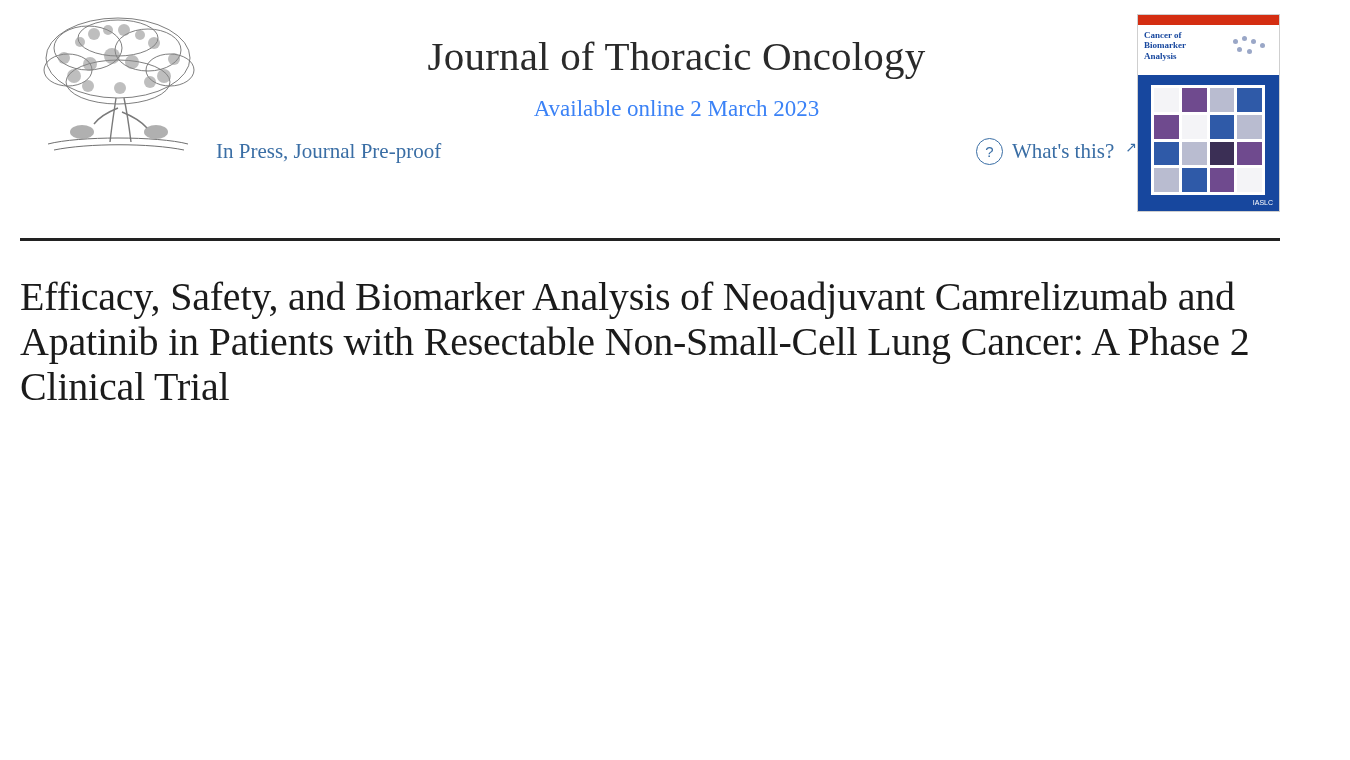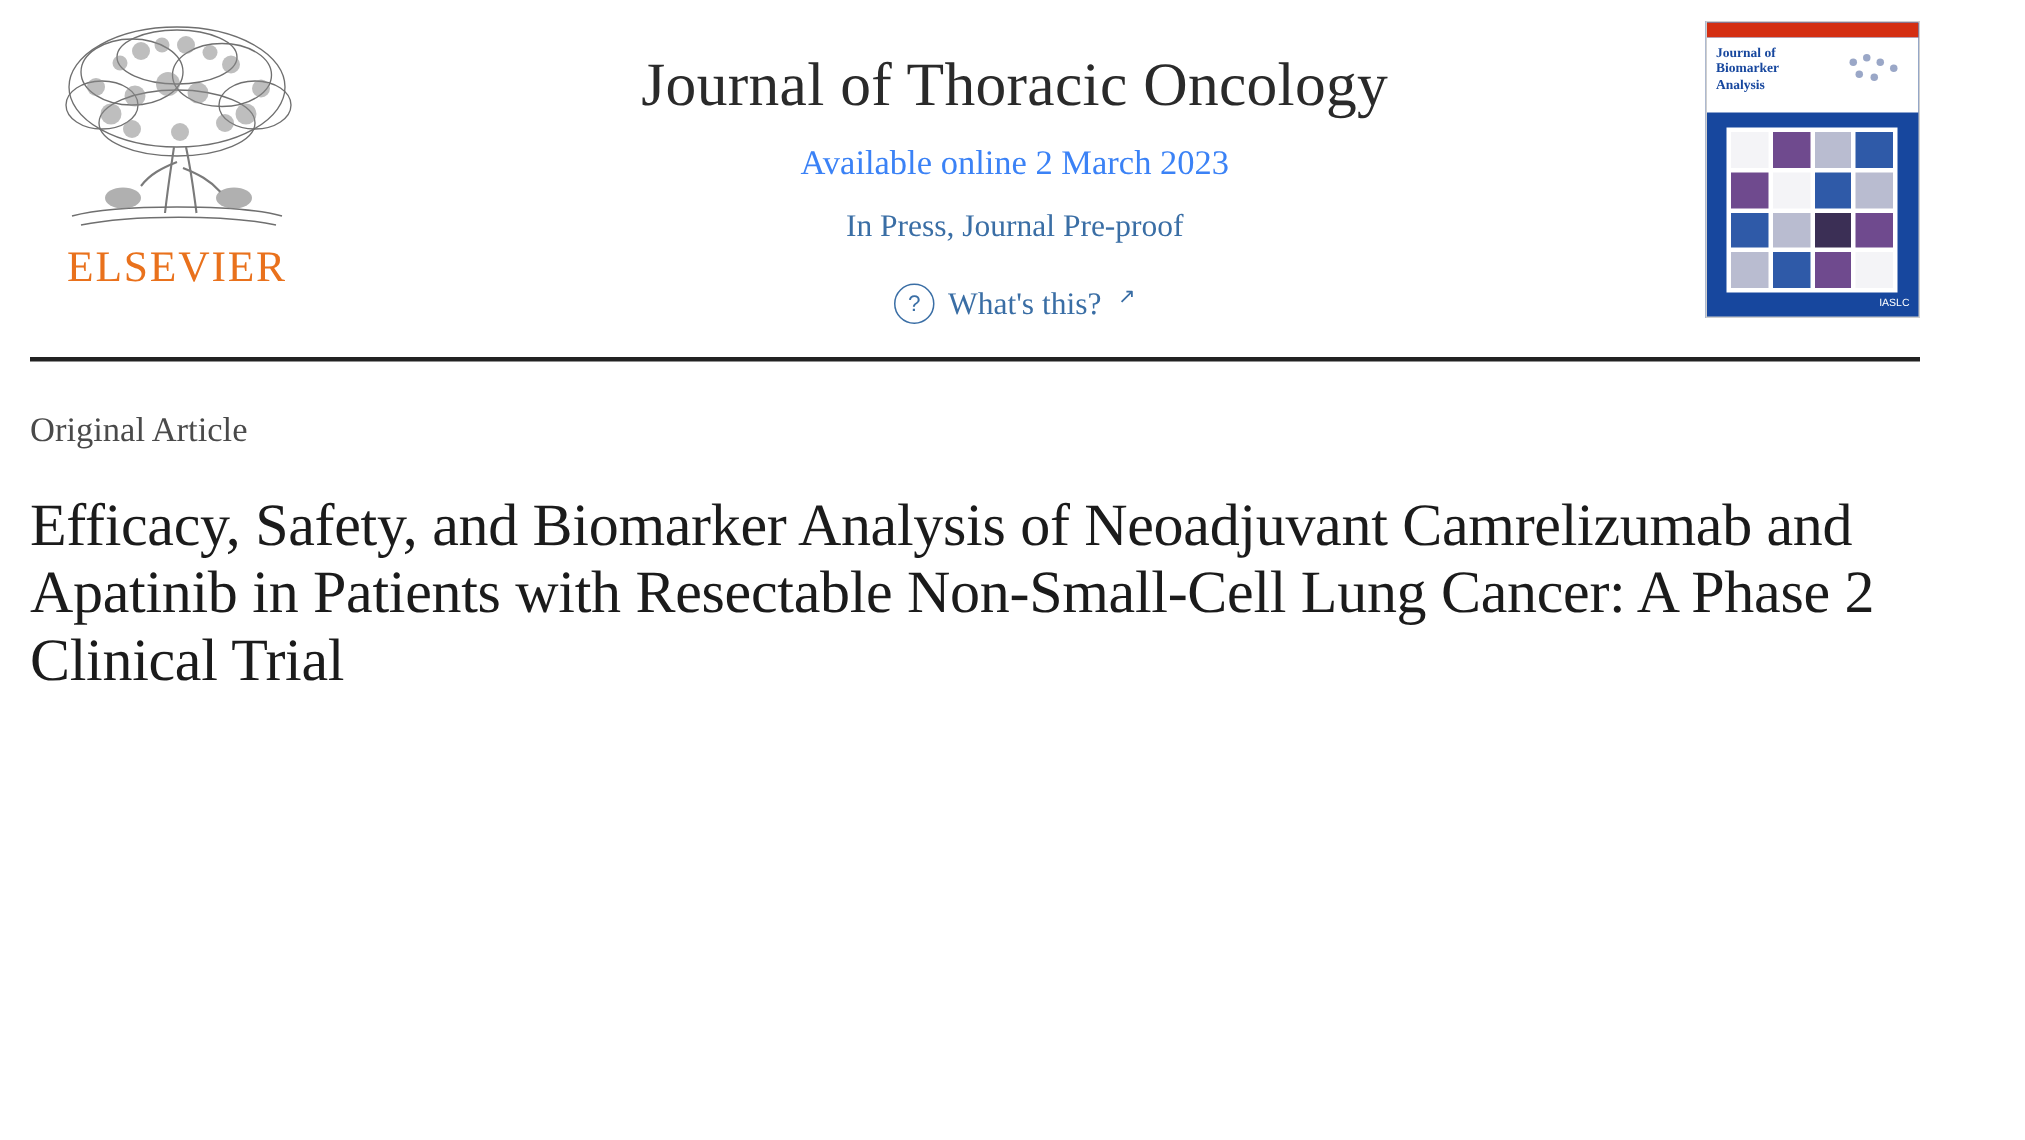--- a/index.html
+++ b/index.html
@@ -77,24 +77,23 @@
     font-family: "Liberation Serif", serif;
     font-size: 23px;
     color: #3b82f6;
     margin-top: 16px;
   }
 
   .journal-status-row {
     margin-top: 16px;
     display: flex;
     align-items: center;
-    justify-content: flex-end;
+    justify-content: space-between;
     gap: 26px;
     font-size: 20px;
-    flex-direction: column;
   }
   .inpress-text {
     color: #3a6ea5;
     font-family: "Liberation Serif", serif;
     font-size: 21px;
   }
   .whats-this {
     display: inline-flex;
     align-items: center;
     gap: 9px;
@@ -275,40 +274,39 @@
           <g fill="none" stroke="#6f6f6f" stroke-width="1">
             <path d="M20 132 C 50 124, 130 124, 160 132"></path>
             <path d="M26 138 C 60 131, 122 131, 156 138"></path>
           </g>
           <g fill="#909090" opacity="0.7">
             <ellipse cx="54" cy="120" rx="12" ry="7"></ellipse>
             <ellipse cx="128" cy="120" rx="12" ry="7"></ellipse>
           </g>
         </svg>
       </div>
-      <div class="elsevier-word">ELSEVIER</div>
     </div>
 
     <div class="journal-block">
       <div class="journal-title">Journal of Thoracic Oncology</div>
       <div class="journal-avail">Available online 2 March 2023</div>
       <div class="journal-status-row">
         <span class="inpress-text">In Press, Journal Pre-proof</span>
         <span class="whats-this">
           <span class="qmark">?</span>
           <span class="whats-label">What's this?</span>
           <span class="ext-arrow">↗</span>
         </span>
       </div>
     </div>
 
     <div class="cover">
       <div class="cover-topbar"></div>
       <div class="cover-white">
-        <div class="cover-jtitle">Journal of</div>
+        <div class="cover-jtitle">Cancer of</div>
         <div class="cover-jtitle">Biomarker</div>
         <div class="cover-jtitle">Analysis</div>
         <div class="cover-badge">
           <span class="dot" style="left:2px; top:4px;"></span>
           <span class="dot" style="left:11px; top:1px;"></span>
           <span class="dot" style="left:20px; top:4px;"></span>
           <span class="dot" style="left:29px; top:8px;"></span>
           <span class="dot" style="left:6px; top:12px;"></span>
           <span class="dot" style="left:16px; top:14px;"></span>
         </div>
@@ -331,17 +329,16 @@
         <div class="cover-cell p"></div>
           <div class="cover-cell w"></div>
       </div>
       <div class="cover-foot">IASLC</div>
     </div>
 
     <div class="header-rule"></div>
   </div>
 
   <div class="article">
-    <div class="article-type">Original Article</div>
     <h1 class="article-title">Efficacy, Safety, and Biomarker Analysis of Neoadjuvant Camrelizumab and Apatinib in Patients with Resectable Non-Small-Cell Lung Cancer: A Phase 2 Clinical Trial</h1>
   </div>
 
 </div>
 
 </body></html>

